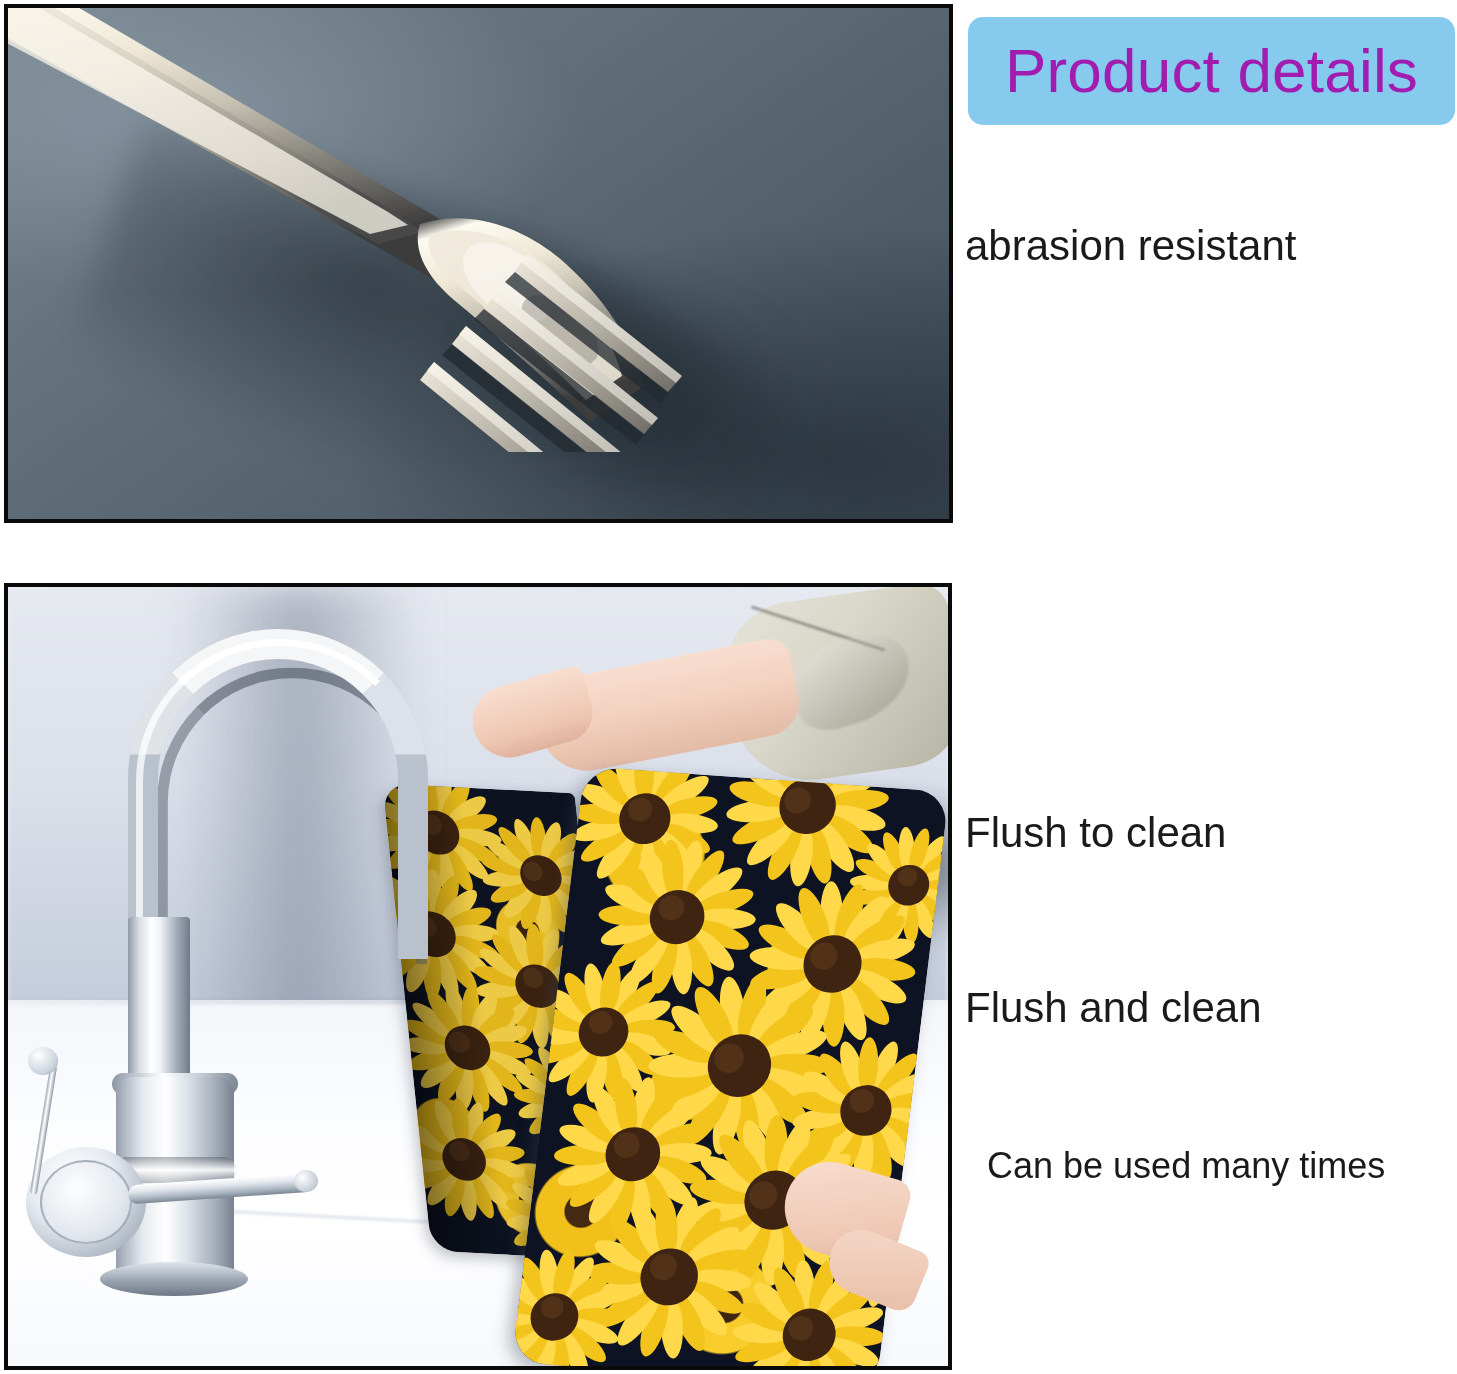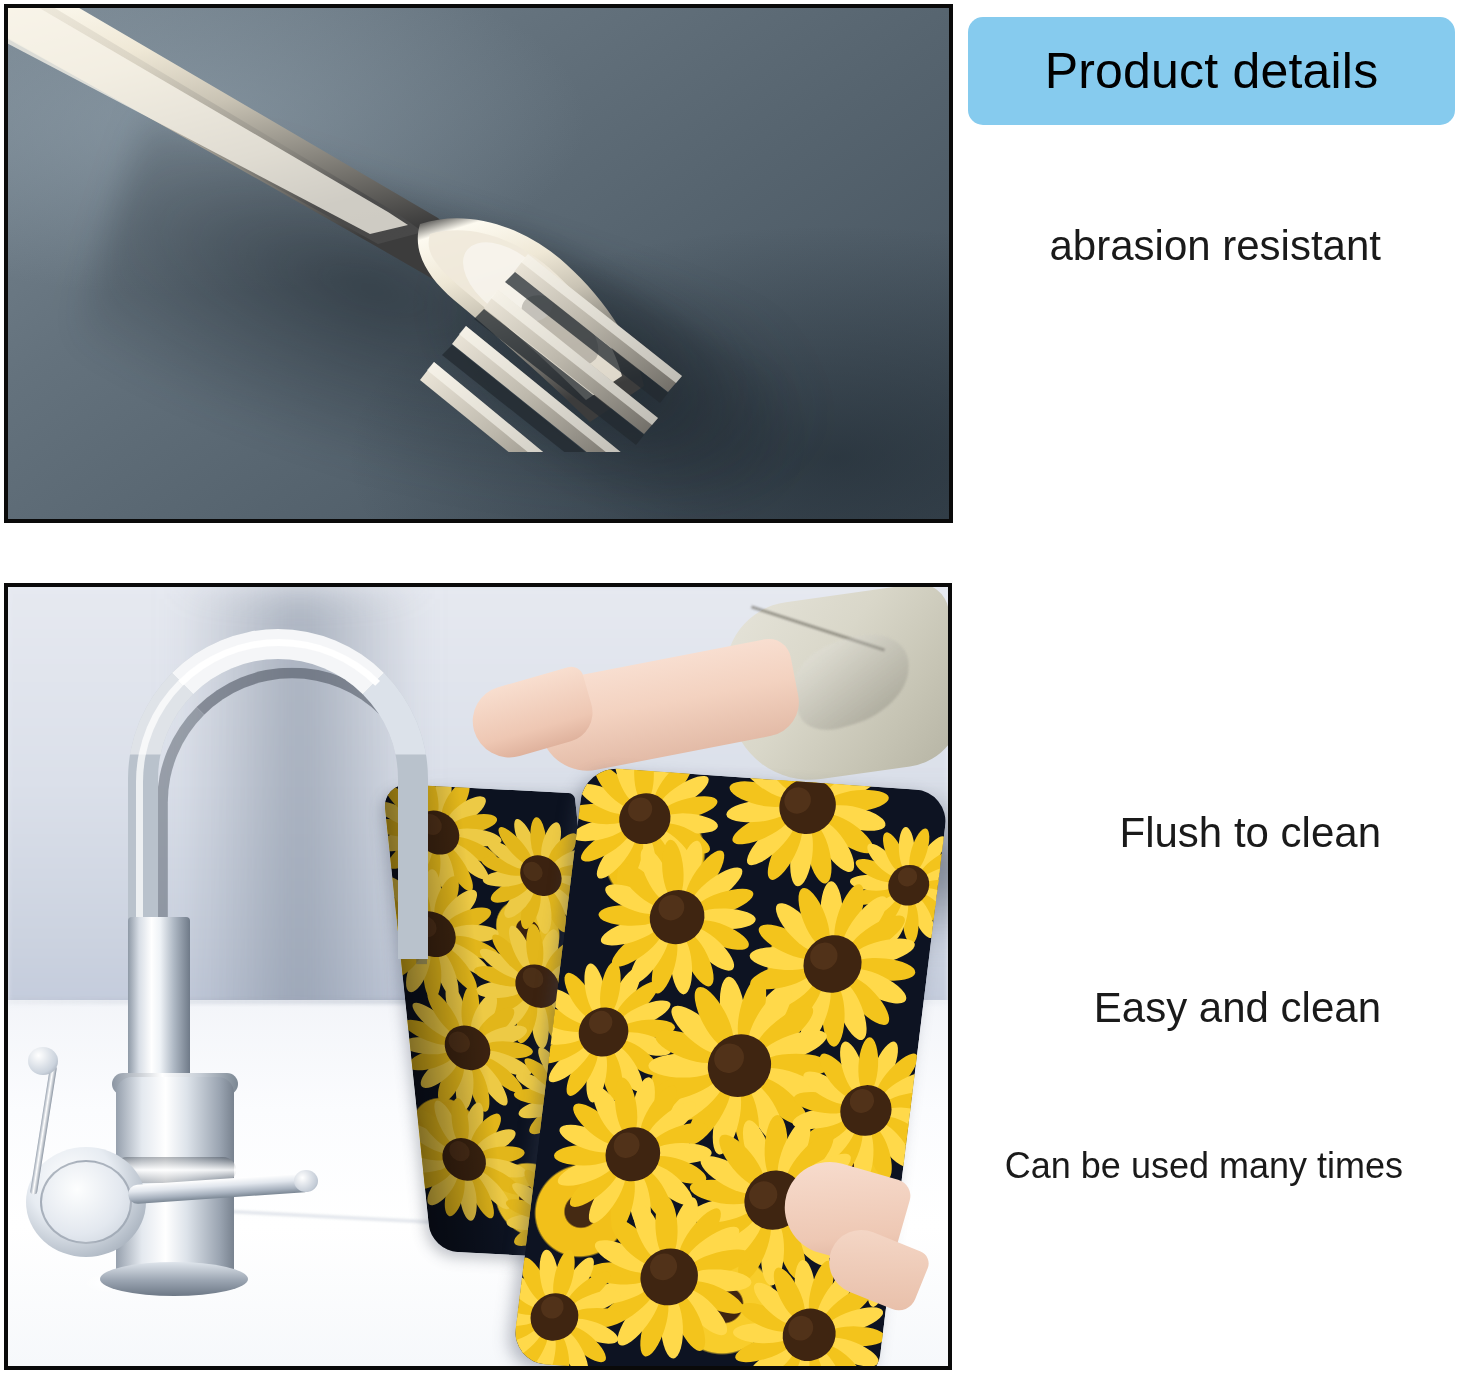--- a/index.html
+++ b/index.html
@@ -377,31 +377,31 @@
     top: 17px;
     width: 487px;
     height: 108px;
     background: #86cbee;
     border-radius: 15px;
     display: flex;
     align-items: center;
     justify-content: center;
   }
   #product-details-badge .badge-text {
-    font-size: 50px;
-    color: #000000;
+    font-size: 62px;
+    color: #a21caf;
     letter-spacing: 0.2px;
     line-height: 1;
     white-space: nowrap;
   }
   .feature {
     position: absolute;
-    left: 0;
+    left: 12px;
     width: 428px;
-    text-align: right;
+    text-align: left;
     color: #1a1a1a;
     line-height: 1;
     white-space: nowrap;
   }
   #feature-abrasion   { top: 225px; font-size: 42px; }
   #feature-scratch    { top: 368px; font-size: 42px; }
   #feature-easy       { top: 812px; font-size: 42px; }
   #feature-flush      { top: 987px; font-size: 42px; }
   #feature-reuse      { top: 1148px; font-size: 36px; padding-left: 22px; }
 </style>
@@ -1092,18 +1092,18 @@
 
     <div id="product-details-badge">
       <span class="badge-text">Product details</span>
     </div>
 
     <div class="feature" id="feature-abrasion">abrasion resistant</div>
 
 
     <div class="feature" id="feature-easy">Flush to clean</div>
 
-    <div class="feature" id="feature-flush">Easy and clean</div>
+    <div class="feature" id="feature-flush">Flush and clean</div>
 
     <div class="feature" id="feature-reuse">Can be used many times</div>
 
   </div>
 </div>
 
 </body></html>

